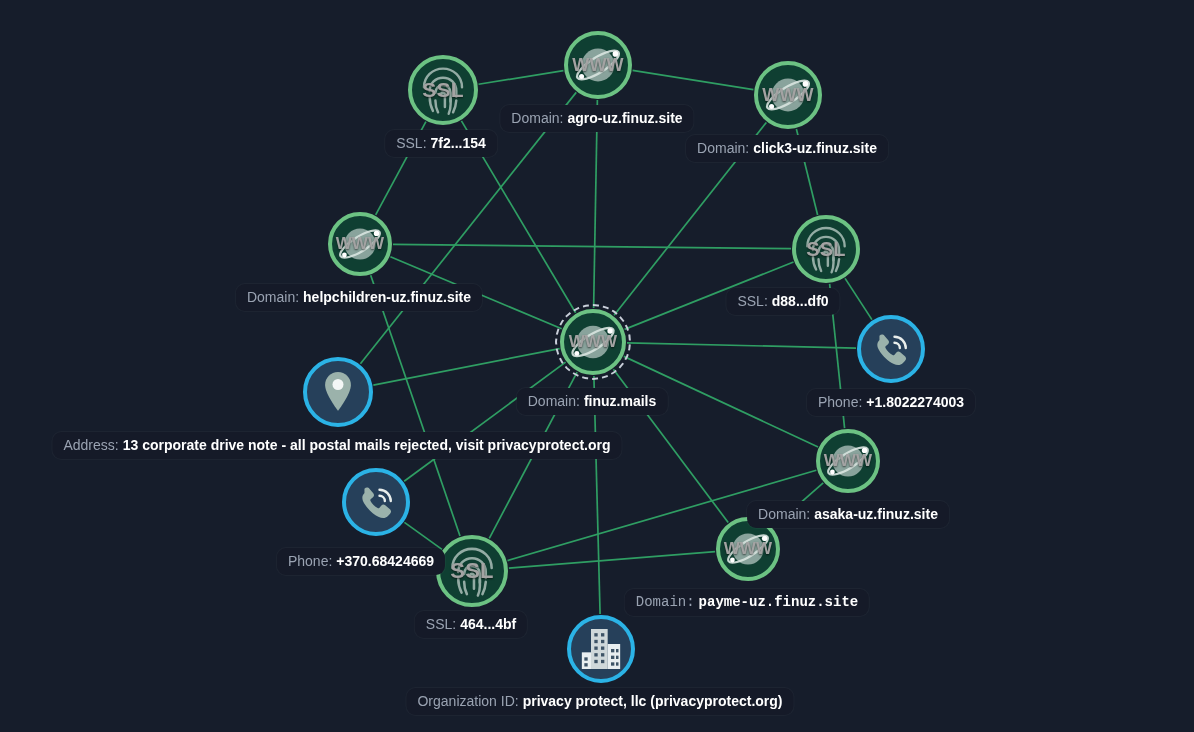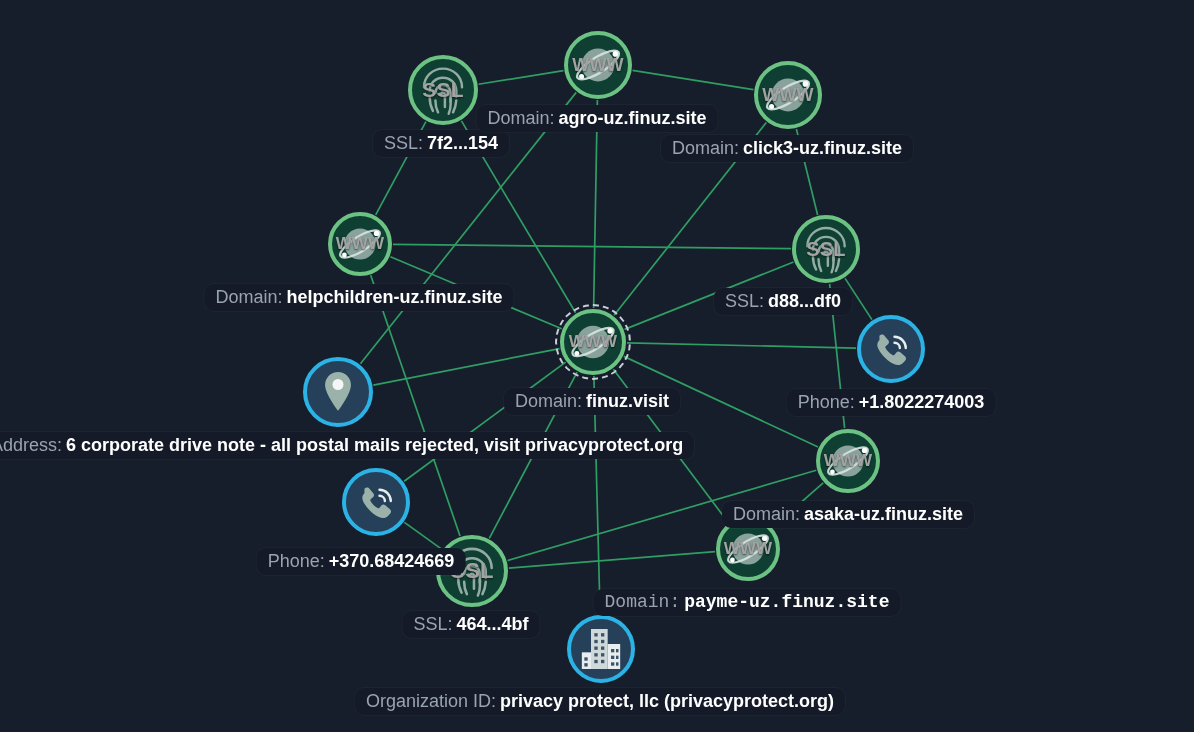--- a/index.html
+++ b/index.html
@@ -74,21 +74,21 @@
     letter-spacing: 0.2px;
     text-shadow: 0 1px 2px rgba(0,0,0,.55);
     font-family: "Liberation Sans", sans-serif;
   }
   .label-pill {
     position: absolute;
     background: #151a28;
     border-radius: 9px;
     padding: 5px 11px 6px 11px;
     white-space: nowrap;
-    font-size: 18px;
+    font-size: 14px;
     line-height: 16px;
     transform: translate(-50%, 0);
     box-shadow: 0 0 0 1px rgba(255,255,255,0.03);
   }
   .label-key {
     color: #9aa3b2;
     font-weight: normal;
     margin-right: 4px;
   }
   .label-val {
@@ -305,22 +305,22 @@
     </svg>
         </div>
       </div>
     </div>
   <div id="label-layer">
       <div class="label-pill" style="left: 441px; top: 130px;"><span class="label-key">SSL:</span><span class="label-val">7f2...154</span></div>
       <div class="label-pill" style="left: 597px; top: 105px;"><span class="label-key">Domain:</span><span class="label-val">agro-uz.finuz.site</span></div>
       <div class="label-pill" style="left: 787px; top: 135px;"><span class="label-key">Domain:</span><span class="label-val">click3-uz.finuz.site</span></div>
       <div class="label-pill" style="left: 359px; top: 284px;"><span class="label-key">Domain:</span><span class="label-val">helpchildren-uz.finuz.site</span></div>
       <div class="label-pill" style="left: 783px; top: 288px;"><span class="label-key">SSL:</span><span class="label-val">d88...df0</span></div>
-      <div class="label-pill" style="left: 592px; top: 388px;"><span class="label-key">Domain:</span><span class="label-val">finuz.visit</span></div>
+      <div class="label-pill" style="left: 592px; top: 388px;"><span class="label-key">Domain:</span><span class="label-val">finuz.mails</span></div>
       <div class="label-pill" style="left: 891px; top: 389px;"><span class="label-key">Phone:</span><span class="label-val">+1.8022274003</span></div>
-      <div class="label-pill" style="left: 337px; top: 432px;"><span class="label-key">Address:</span><span class="label-val">6 corporate drive note - all postal mails rejected, visit privacyprotect.org</span></div>
+      <div class="label-pill" style="left: 337px; top: 432px;"><span class="label-key">Address:</span><span class="label-val">13 corporate drive note - all postal mails rejected, visit privacyprotect.org</span></div>
       <div class="label-pill" style="left: 848px; top: 501px;"><span class="label-key">Domain:</span><span class="label-val">asaka-uz.finuz.site</span></div>
       <div class="label-pill" style="left: 361px; top: 541px; margin-top: 7px;"><span class="label-key">Phone:</span><span class="label-val">+370.68424669</span></div>
       <div class="label-pill" style="left: 747px; top: 589px; font-family: Liberation Mono, monospace;"><span class="label-key">Domain:</span><span class="label-val">payme-uz.finuz.site</span></div>
       <div class="label-pill" style="left: 471px; top: 611px;"><span class="label-key">SSL:</span><span class="label-val">464...4bf</span></div>
       <div class="label-pill" style="left: 600px; top: 688px; text-align: right;"><span class="label-key">Organization ID:</span><span class="label-val">privacy protect, llc (privacyprotect.org)</span></div>
     </div>
 </div>
 
 </body></html>

